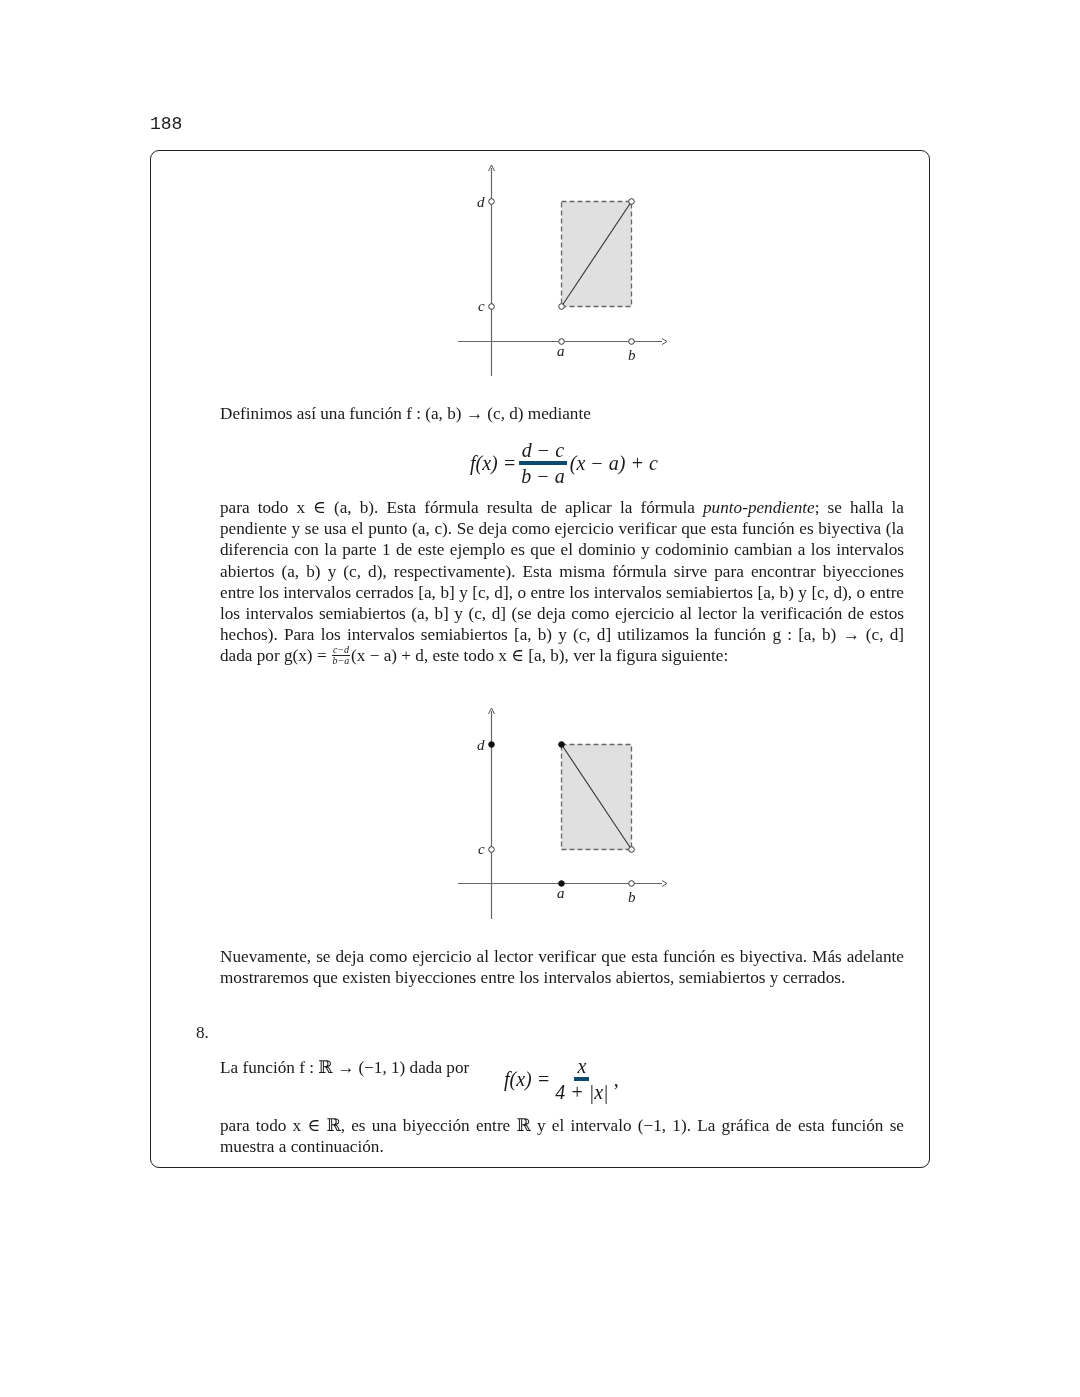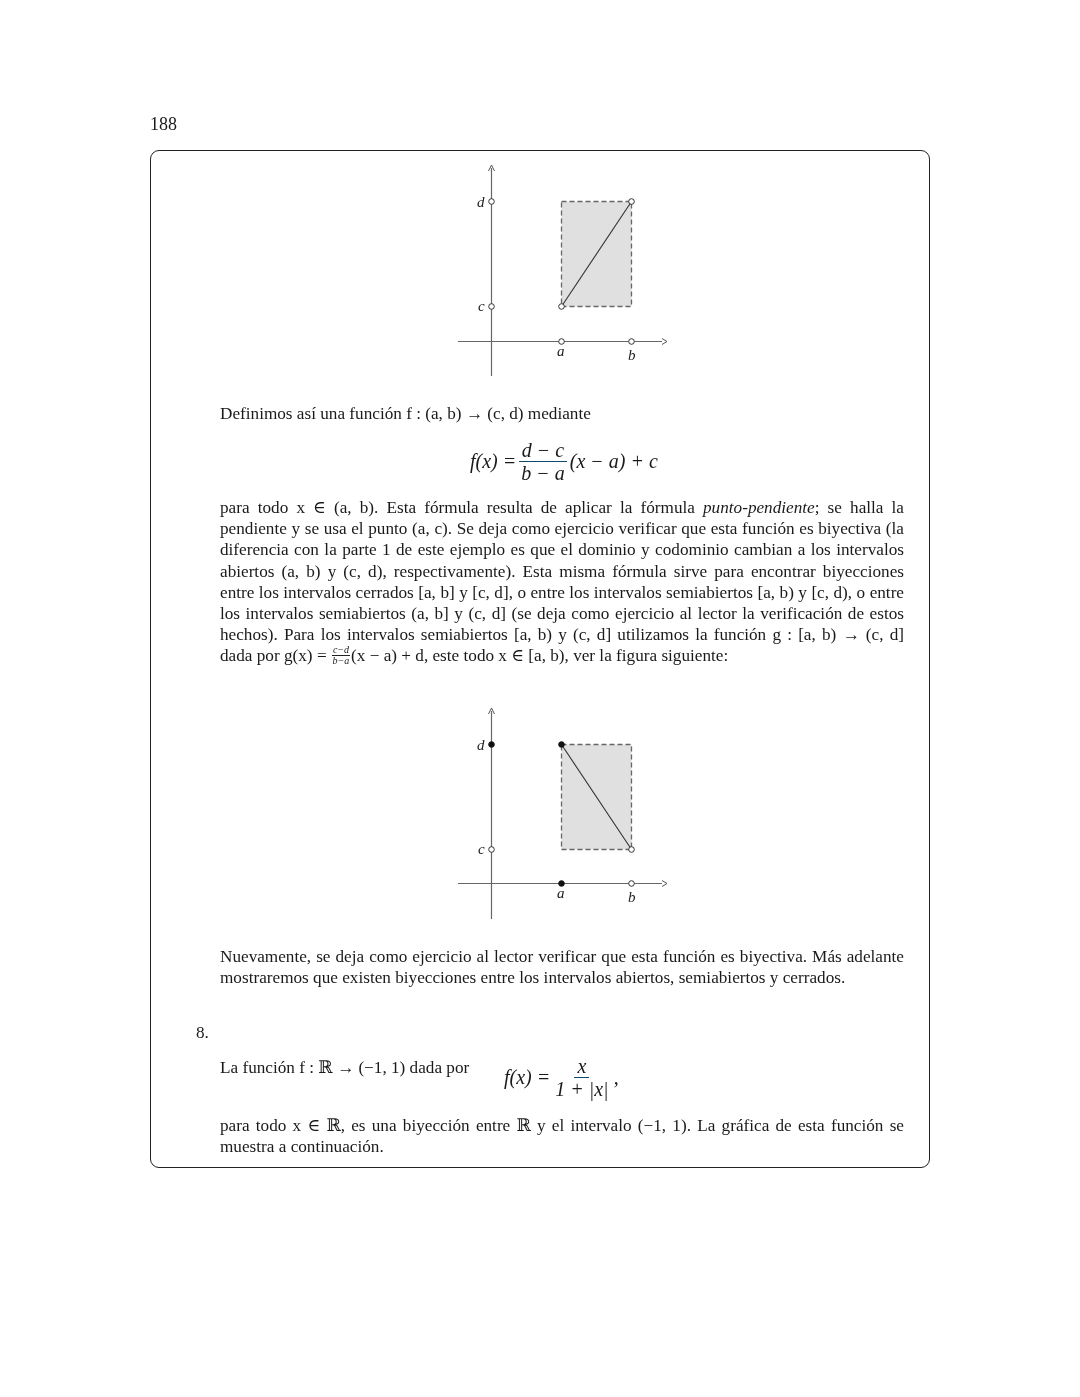--- a/index.html
+++ b/index.html
@@ -1,27 +1,27 @@
 <!DOCTYPE html>
 <html><head>
 <meta charset="utf-8">
 <style>
   html, body { margin: 0; padding: 0; background: #ffffff; }
   body { width: 1080px; height: 1397px; position: relative; font-family: "Liberation Serif", "DejaVu Serif", serif; color: #1a1a1a; }
   .header { position: absolute; top: 114px; left: 150px; width: 780px; height: 26px; font-size: 18px; }
-  .page-num { position: absolute; left: 0; top: 0; }
+  .page-num { position: absolute; left: 0; top: 0; font-family: Liberation Mono, monospace; }
   .running-head { position: absolute; right: 0; top: 0; font-style: italic; }
   .frame { position: absolute; left: 150px; top: 150px; width: 778px; height: 1016px; border: 1.6px solid #222; border-radius: 9px; }
   .fig { position: absolute; }
   .fig svg text { font-family: "Liberation Serif", "DejaVu Serif", serif; font-style: italic; font-size: 15px; fill: #222; }
   .para { position: absolute; left: 220px; width: 684px; font-size: 17.2px; line-height: 21.2px; text-align: justify; }
   .para i, .m { font-style: italic; }
   .eq { position: absolute; font-size: 20px; display: flex; align-items: center; white-space: nowrap; }
   .frac { display: inline-flex; flex-direction: column; align-items: center; margin: 0 2px; vertical-align: middle; }
-  .frac .num { padding: 0 3px 1px; border-bottom: 1px solid #0c4a6e; line-height: 20px; }
+  .frac .num { padding: 0 3px 1px; border-bottom: 4px solid #0c4a6e; line-height: 20px; }
   .frac .den { padding: 1px 3px 0; line-height: 20px; }
   .sfrac { display: inline-flex; flex-direction: column; align-items: center; font-size: 10px; line-height: 10px; vertical-align: middle; margin: 0 1px; position: relative; top: -2px; }
   .sfrac .num { border-bottom: 1px solid #222; padding: 0 1px; }
   .item-num { position: absolute; left: 196px; font-size: 17.2px; }
 </style>
 </head>
 <body>
 
 <div class="header">
   <span class="page-num">188</span>
@@ -89,18 +89,18 @@
 
 <div class="para" style="top:946px;">Nuevamente, se deja como ejercicio al lector verificar que esta función es biyectiva. Más adelante mostraremos que existen biyecciones entre los intervalos abiertos, semiabiertos y cerrados.</div>
 
 <span class="item-num" style="top:1023px;">8.</span>
 <div class="para" style="top:1057px;">La función f : ℝ → (−1, 1) dada por</div>
 
 <div class="eq" style="left:504px; top:1056px;">
   <span class="m">f(x) =</span>
   <span class="frac">
     <span class="num m">x</span>
-    <span class="den m">1 + |x|</span>
+    <span class="den m">4 + |x|</span>
   </span>
   <span>,</span>
 </div>
 
 <div class="para" style="top:1115px;">para todo x ∈ ℝ, es una biyección entre ℝ y el intervalo (−1, 1). La gráfica de esta función se muestra a continuación.</div>
 
 </body></html>

